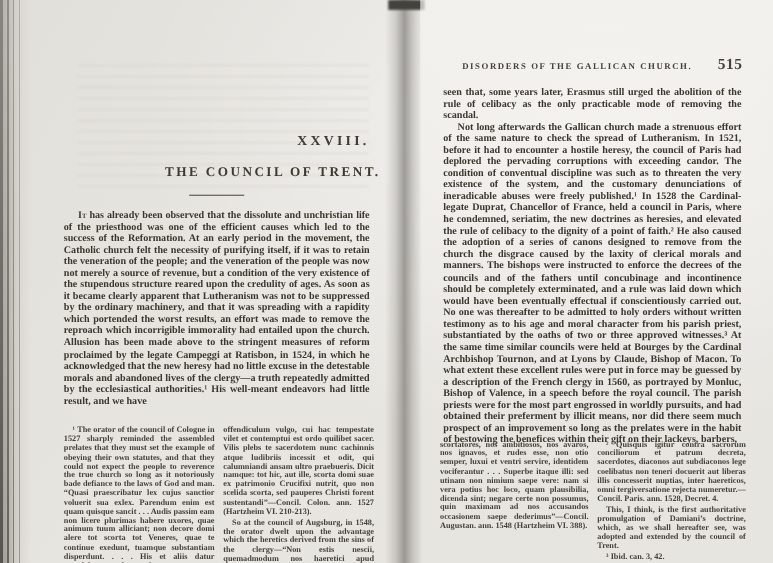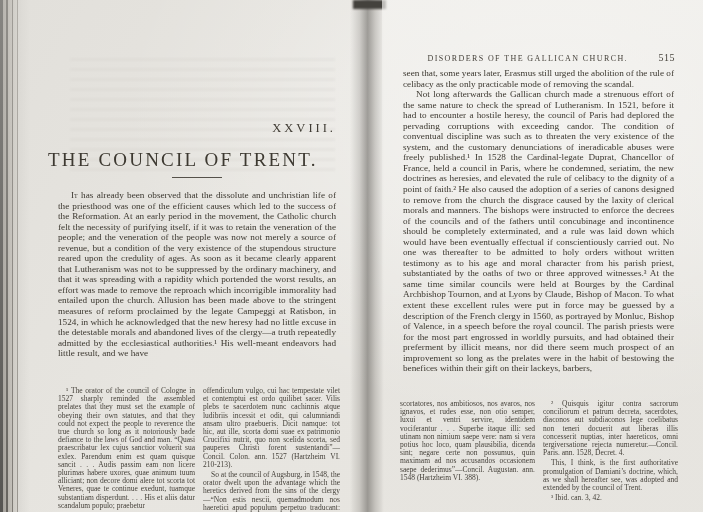--- a/index.html
+++ b/index.html
@@ -50,30 +50,30 @@
     position:absolute;left:353px;top:0;width:33px;height:9px;
     background:#44423d;filter:blur(1px);
   }
 
   .page{position:absolute;top:0;bottom:0;}
   .left-page{left:0;width:352px;
     background:linear-gradient(120deg, rgba(222,220,215,0.55), rgba(236,234,229,0.2) 60%);}
   .right-page{left:382px;width:321px;
     background:linear-gradient(180deg, rgba(244,243,240,0.7), rgba(234,232,227,0.15) 65%);}
 
-  .txt{filter:blur(0.25px);}
+  .txt{filter:blur(0.25px);font-weight:bold;}
 
   
   .chapter-number{
     position:absolute;left:58px;width:278px;top:121px;
     text-align:right;font-size:12.5px;letter-spacing:3px;color:#403c34;
   }
   .chapter-title{
     position:absolute;left:48px;width:298px;top:149px;
-    text-align:left;font-size:19px;letter-spacing:2.2px;color:#3d3931;
+    text-align:right;font-size:12px;letter-spacing:2.2px;color:#3d3931;
   }
   .title-rule{
     position:absolute;left:172px;top:177px;width:50px;height:1px;
     background:#55514a;
   }
   .body-text{
     font-size:9.2px;line-height:10.55px;text-align:justify;color:#3b372f;
   }
   .left-body{position:absolute;left:58px;width:278px;top:190px;text-indent:13px;}
   .smallcaps{font-variant:small-caps;margin-top:16px;}
@@ -88,22 +88,22 @@
   .fn + .fn{margin-top:2px;}
   .indent{text-indent:8px;}
 
   
   .running-head{
     position:absolute;left:21px;width:272px;top:52px;
     display:flex;align-items:baseline;
     font-size:8px;letter-spacing:1.4px;color:#46423b;
   }
   .head-text{flex:1;text-align:center;}
-  .page-num{font-size:10px;letter-spacing:0.5px;margin-left:6px;}
-  .right-body{position:absolute;left:21px;width:271px;top:68px;}
+  .page-num{font-size:14px;letter-spacing:0.5px;margin-left:6px;}
+  .right-body{position:absolute;left:21px;width:271px;top:78px;}
   .para{margin:0;}
   .para-indent{text-indent:13px;}
 </style>
 </head>
 <body>
 
 <div class="spread">
 
   <div class="edge-streaks"></div>
   <div class="ghost"></div>

